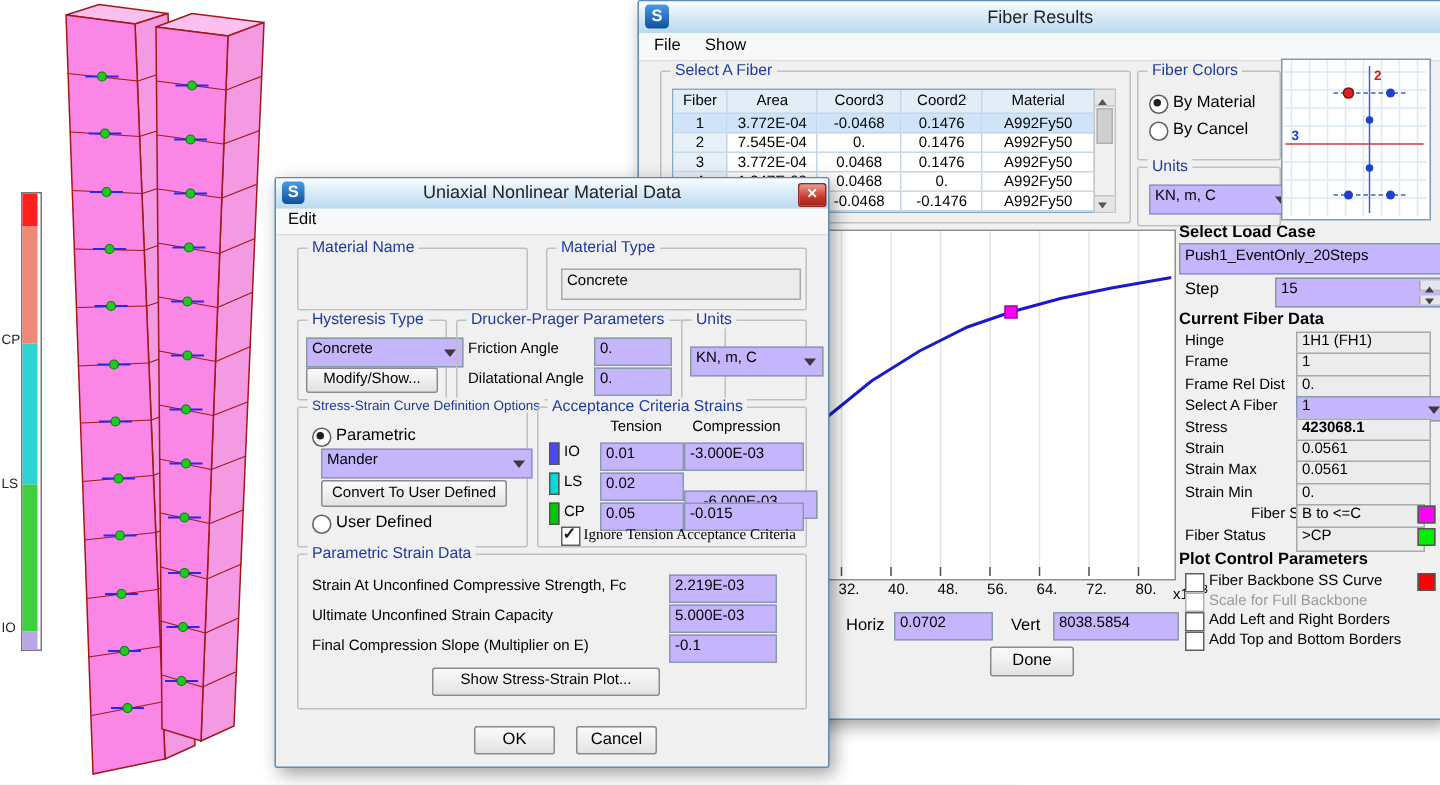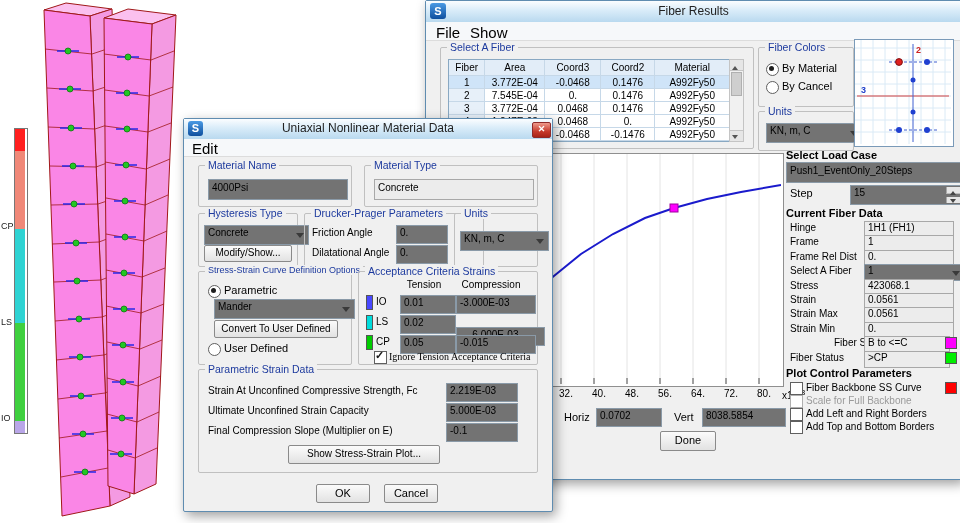--- a/index.html
+++ b/index.html
@@ -11,33 +11,33 @@
   .window{position:absolute;background:#f0f0f0;border:1px solid #5f8cb0;border-radius:2px;
           box-shadow:3px 4px 12px rgba(0,0,0,.38);}
   .titlebar{position:absolute;left:0;top:0;right:0;height:21px;
             background:linear-gradient(#fbfdff,#d9ecf9 45%,#b9d9ef);
             border-bottom:1px solid #9dbfd8;}
   .wtitle{position:absolute;left:0;right:0;top:3px;text-align:center;font-size:12px;color:#222;}
   .appicon{position:absolute;left:4px;top:2px;width:16px;height:16px;border-radius:3px;
            background:linear-gradient(#4a9ae4,#0f4f9e);color:#fff;font-weight:bold;
            font-size:11px;line-height:16px;text-align:center;}
   .menubar{position:absolute;left:0;right:0;height:18px;background:#f6f8fa;border-bottom:1px solid #dcdcdc;}
-  .menuitem{position:absolute;top:2px;font-size:15px;text-align:right;}
+  .menuitem{position:absolute;top:2px;font-size:11px;text-align:right;}
   .close-btn{position:absolute;width:17px;height:14px;border:1px solid #8e2a2a;border-radius:2px;
              background:linear-gradient(#ef9a8c,#c63a2c 60%,#a82418);}
   .close-btn::after{content:"\2715";position:absolute;left:0;right:0;top:0;text-align:center;
                     color:#fff;font-size:9px;line-height:13px;font-weight:bold;}
   
   .groupbox{position:absolute;border:1px solid #c0c0c0;border-radius:2px;}
   .grouplabel{position:absolute;top:-7px;left:6px;background:#f0f0f0;padding:0 3px;
               color:#1d3a9e;font-size:10.5px;white-space:nowrap;}
   .lbl{position:absolute;white-space:nowrap;}
   .bold{font-weight:bold;}
   .sm{font-size:10px;}
-  .tb{position:absolute;background:#737373;border:1px solid #8a9aa8;font-size:10px;
+  .tb{position:absolute;background:#c4b5fd;border:1px solid #8a9aa8;font-size:10px;
       padding:1px 3px;line-height:12px;overflow:hidden;white-space:nowrap;}
   .ro{background:#ececec;border-color:#a8a8a8;}
   .combo{padding-right:14px;}
   .combo::after{content:"";position:absolute;right:4px;top:50%;margin-top:-2px;
                 border:4px solid transparent;border-top:5px solid #3a3a3a;}
   .btn{position:absolute;background:linear-gradient(#fbfbfb,#e2e2e2);border:1px solid #8a8a8a;
        border-radius:2px;text-align:center;font-size:10px;overflow:hidden;white-space:nowrap;}
   .radio{position:absolute;width:11px;height:11px;border:1px solid #5f5f5f;border-radius:50%;background:#fff;}
   .radio.sel::after{content:"";position:absolute;left:2px;top:2px;width:5px;height:5px;
                     border-radius:50%;background:#1e1e1e;}
@@ -265,21 +265,21 @@
 
     <span class="lbl sm" style="left:364px;top:221px;">Hinge</span>
     <div class="tb ro" style="left:438px;top:220px;width:82px;height:13px;line-height:9px;">1H1 (FH1)</div>
     <span class="lbl sm" style="left:364px;top:235px;">Frame</span>
     <div class="tb ro" style="left:438px;top:234px;width:82px;height:13px;line-height:9px;">1</div>
     <span class="lbl sm" style="left:364px;top:250px;">Frame Rel Dist</span>
     <div class="tb ro" style="left:438px;top:249px;width:82px;height:13px;line-height:9px;">0.</div>
     <span class="lbl sm" style="left:364px;top:264px;">Select A Fiber</span>
     <div class="tb combo" style="left:438px;top:263px;width:82px;height:13px;line-height:9px;">1</div>
     <span class="lbl sm" style="left:364px;top:279px;">Stress</span>
-    <div class="tb ro" style="left:438px;top:278px;width:82px;height:13px;line-height:9px;">423068.1</div>
+    <div class="tb ro" style="left:438px;top:278px;width:82px;height:13px;line-height:9px;font-weight:bold;">423068.1</div>
     <span class="lbl sm" style="left:364px;top:293px;">Strain</span>
     <div class="tb ro" style="left:438px;top:292px;width:82px;height:13px;line-height:9px;">0.0561</div>
     <span class="lbl sm" style="left:364px;top:307px;">Strain Max</span>
     <div class="tb ro" style="left:438px;top:306px;width:82px;height:13px;line-height:9px;">0.0561</div>
     <span class="lbl sm" style="left:364px;top:322px;">Strain Min</span>
     <div class="tb ro" style="left:438px;top:321px;width:82px;height:13px;line-height:9px;">0.</div>
     <span class="lbl sm" style="left:364px;top:336px;padding-left:44px;">Fiber State</span>
     <div class="tb ro" style="left:438px;top:335px;width:78px;height:13px;line-height:9px;">B to &lt;=C</div>
     <span class="swatch" style="left: 519px; top: 336px; width: 10px; height: 10px; background: rgb(255, 0, 255);"></span>
     <span class="lbl sm" style="left:364px;top:351px;">Fiber Status</span>
@@ -305,21 +305,20 @@
       <span class="wtitle" style="top:2px;">Uniaxial Nonlinear Material Data</span>
       <span class="close-btn" style="left:348px;top:3px;"></span>
     </div>
     <div class="menubar" style="top:20px;height:17px;">
       <span class="menuitem" style="left:8px;top:1px;">Edit</span>
     </div>
 
     <div class="groupbox" style="left:14px;top:46px;width:152px;height:40px;">
       <span class="grouplabel">Material Name</span>
     </div>
-    <div class="tb" style="left:24px;top:60px;width:132px;height:17px;line-height:13px;">4000Psi</div>
     <div class="groupbox" style="left:180px;top:46px;width:172px;height:40px;">
       <span class="grouplabel">Material Type</span>
     </div>
     <div class="tb ro" style="left:190px;top:60px;width:152px;height:17px;line-height:13px;">Concrete</div>
 
     <div class="groupbox" style="left:14px;top:94px;width:98px;height:52px;">
       <span class="grouplabel">Hysteresis Type</span>
     </div>
     <div class="tb combo" style="left:20px;top:106px;width:86px;height:16px;">Concrete</div>
     <div class="btn" style="left:20px;top:126px;width:86px;height:15px;line-height:14px;">Modify/Show...</div>

